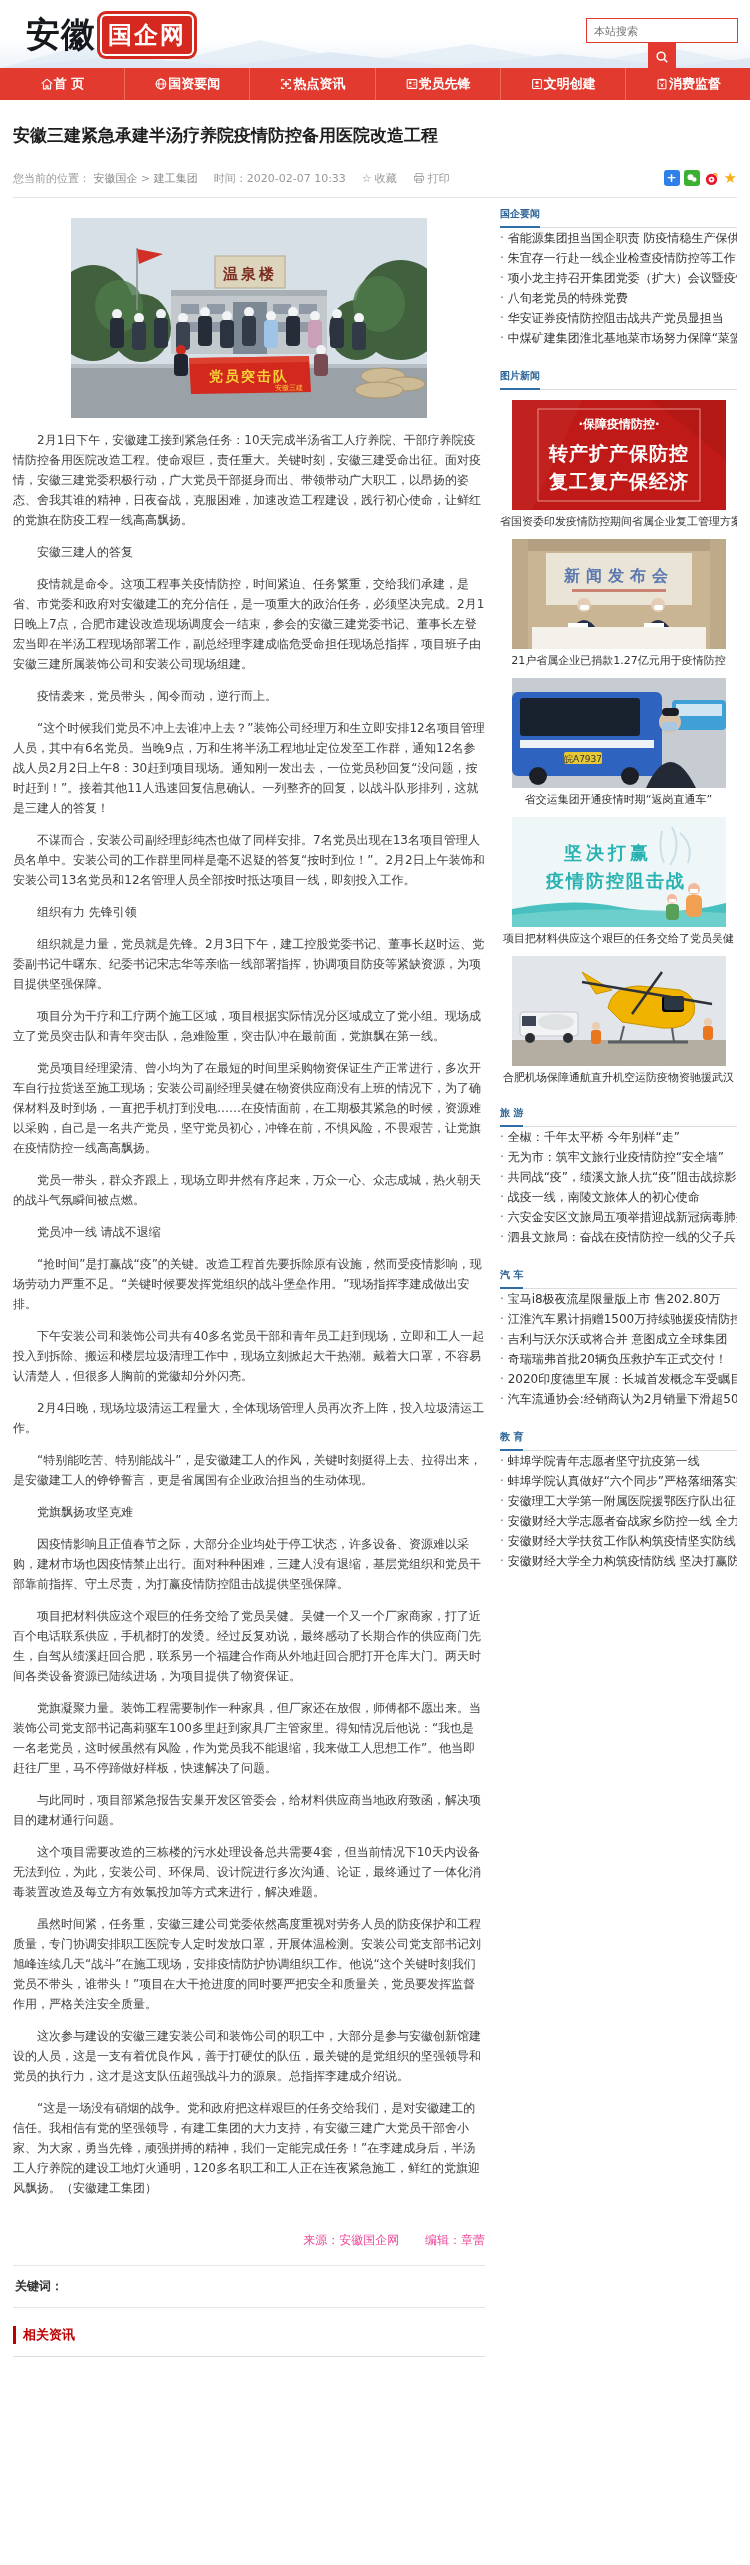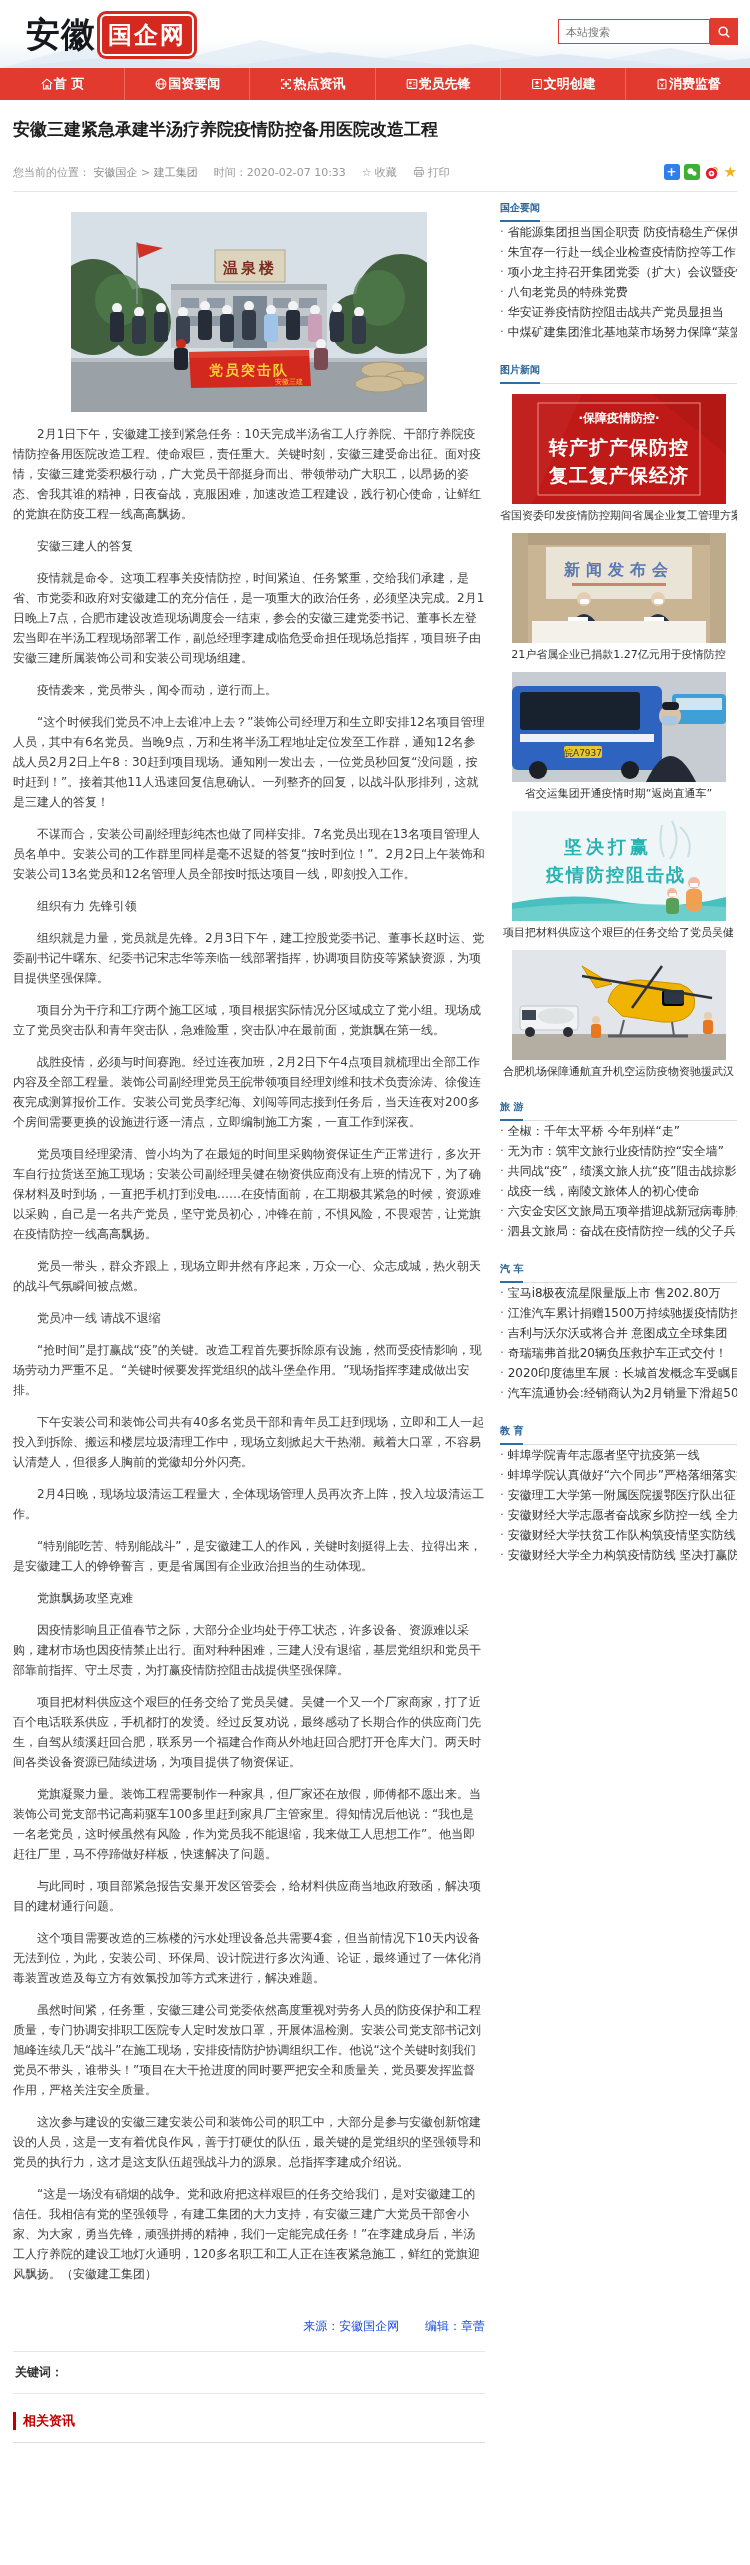--- a/index.html
+++ b/index.html
@@ -6,54 +6,54 @@
   html,body { background:#fff; }
   body { width:750px; font-family:"DejaVu Sans","Liberation Sans",sans-serif; color:#333; }
 
   
   .header { position:relative; height:68px; background:linear-gradient(#ffffff 55%, #eef3f8); overflow:hidden; }
   .mountains { position:absolute; left:0; bottom:0; width:100%; height:34px; opacity:.55; }
   .logo { position:absolute; left:26px; top:12px; display:flex; align-items:center; gap:4px; }
   .logo-black { font-size:34px; font-weight:bold; color:#15181c; letter-spacing:1px; }
   .logo-seal { background:#d5281e; color:#fff; font-size:24px; font-weight:bold; padding:5px 8px;
                border-radius:6px; box-shadow:inset 0 0 0 2px #fff, 0 0 0 3px #d5281e; letter-spacing:2px; }
-  .search { position:absolute; right:12px; top:18px; display:flex; align-items:center; }
+  .search { position:absolute; right:12px; top:18px; display:flex; align-items:center;flex-direction:column; }
   .search input { width:152px; height:25px; border:1px solid #e23a2e; font-size:11px; padding:0 7px; color:#555; outline:none; }
   .search button { width:28px; height:27px; border:none; background:#e23a2e; cursor:pointer; display:flex; align-items:center; justify-content:center; }
 
   
   .nav { display:flex; height:32px; background:#e23a2e; }
   .nav-item { flex:1; display:flex; align-items:center; justify-content:center; gap:0;
               color:#fff; font-size:13px; font-weight:bold; border-left:1px solid #ef6a5a; cursor:pointer; }
   .nav-item:first-child { border-left:none; }
   .nav-item svg { width:14px; height:14px; }
 
   
   .content { padding:0 13px; }
-  .page-title { margin-top:18px; font-size:17px; font-weight:bold; color:#1d1d1d; }
+  .page-title { margin-top:24px; font-size:17px; font-weight:bold; color:#1d1d1d; }
   .meta { margin-top:22px; display:flex; align-items:center; font-size:11px; color:#999; }
   .meta a { color:#888; text-decoration:none; cursor:pointer; }
   .meta .gap { margin-left:16px; }
   .meta-ic { display:inline-flex; align-items:center; gap:3px; cursor:pointer; }
   .share { margin-left:auto; display:flex; align-items:center; gap:4px; }
   .share-box { width:16px; height:16px; border-radius:3px; display:flex; align-items:center; justify-content:center; cursor:pointer; }
   .share-plus { background:#2f7fe8; color:#fff; font-size:12px; font-weight:bold; line-height:1; }
   .share-wechat { background:#3cb035; }
   .share-weibo { background:#fff; }
   .share-star { font-size:15px; color:#f3b21a; }
   .meta-divider { border-bottom:1px solid #e4e4e4; margin-top:10px; }
 
   .cols { display:flex; margin-top:4px; }
   .main { width:472px; }
   .sidebar { width:237px; margin-left:15px; }
 
   
   .hero { width:356px; height:200px; margin:16px auto 6px; display:block; }
   .para { font-size:12px; line-height:20px; color:#404040; text-indent:2em; margin-top:12px; }
-  .src-row { margin-top:34px; text-align:right; font-size:12px; color:#1d4ed8; }
+  .src-row { margin-top:34px; text-align:right; font-size:12px; color:#ec4899; }
   .src-row span { margin-left:22px; }
   .kw-row { margin-top:16px; border-top:1px solid #e6e6e6; border-bottom:1px solid #e6e6e6; padding:12px 2px; font-size:12px; font-weight:bold; color:#333; }
   .related { margin-top:16px; padding-bottom:12px; border-bottom:1px solid #ddd; }
   .related-title { display:inline-block; border-left:3px solid #c00000; padding-left:7px; color:#c00000; font-size:13px; font-weight:bold; }
 
   
   .side-sec { margin-bottom:16px; }
   .side-hd { border-bottom:1px solid #ddd; }
   .side-hd span { display:inline-block; font-size:10px; font-weight:bold; color:#2a6496; padding-bottom:5px; border-bottom:2px solid #2f6ea5; margin-bottom:-1px; }
   .side-item { font-size:12px; color:#333; line-height:20px; white-space:nowrap; overflow:hidden; cursor:pointer; }
@@ -299,21 +299,20 @@
       <div id="article-body">
           <p class="para">2月1日下午，安徽建工接到紧急任务：10天完成半汤省工人疗养院、干部疗养院疫情防控备用医院改造工程。使命艰巨，责任重大。关键时刻，安徽三建受命出征。面对疫情，安徽三建党委积极行动，广大党员干部挺身而出、带领带动广大职工，以昂扬的姿态、舍我其谁的精神，日夜奋战，克服困难，加速改造工程建设，践行初心使命，让鲜红的党旗在防疫工程一线高高飘扬。</p>
           <p class="para">安徽三建人的答复</p>
           <p class="para">疫情就是命令。这项工程事关疫情防控，时间紧迫、任务繁重，交给我们承建，是省、市党委和政府对安徽建工的充分信任，是一项重大的政治任务，必须坚决完成。2月1日晚上7点，合肥市建设改造现场调度会一结束，参会的安徽三建党委书记、董事长左登宏当即在半汤工程现场部署工作，副总经理李建成临危受命担任现场总指挥，项目班子由安徽三建所属装饰公司和安装公司现场组建。</p>
           <p class="para">疫情袭来，党员带头，闻令而动，逆行而上。</p>
           <p class="para">“这个时候我们党员不冲上去谁冲上去？”装饰公司经理万和生立即安排12名项目管理人员，其中有6名党员。当晚9点，万和生将半汤工程地址定位发至工作群，通知12名参战人员2月2日上午8：30赶到项目现场。通知刚一发出去，一位党员秒回复“没问题，按时赶到！”。接着其他11人迅速回复信息确认。一列整齐的回复，以战斗队形排列，这就是三建人的答复！</p>
           <p class="para">不谋而合，安装公司副经理彭纯杰也做了同样安排。7名党员出现在13名项目管理人员名单中。安装公司的工作群里同样是毫不迟疑的答复“按时到位！”。2月2日上午装饰和安装公司13名党员和12名管理人员全部按时抵达项目一线，即刻投入工作。</p>
           <p class="para">组织有力 先锋引领</p>
           <p class="para">组织就是力量，党员就是先锋。2月3日下午，建工控股党委书记、董事长赵时运、党委副书记牛曙东、纪委书记宋志华等亲临一线部署指挥，协调项目防疫等紧缺资源，为项目提供坚强保障。</p>
           <p class="para">项目分为干疗和工疗两个施工区域，项目根据实际情况分区域成立了党小组。现场成立了党员突击队和青年突击队，急难险重，突击队冲在最前面，党旗飘在第一线。</p>
-          <p class="para">战胜疫情，必须与时间赛跑。经过连夜加班，2月2日下午4点项目就梳理出全部工作内容及全部工程量。装饰公司副经理党员王皖带领项目经理刘维和技术负责涂涛、徐俊连夜完成测算报价工作。安装公司党员李纪海、刘闯等同志接到任务后，当天连夜对200多个房间需要更换的设施进行逐一清点，立即编制施工方案，一直工作到深夜。</p>
           <p class="para">党员项目经理梁清、曾小均为了在最短的时间里采购物资保证生产正常进行，多次开车自行拉货送至施工现场；安装公司副经理吴健在物资供应商没有上班的情况下，为了确保材料及时到场，一直把手机打到没电……在疫情面前，在工期极其紧急的时候，资源难以采购，自己是一名共产党员，坚守党员初心，冲锋在前，不惧风险，不畏艰苦，让党旗在疫情防控一线高高飘扬。</p>
           <p class="para">党员一带头，群众齐跟上，现场立即井然有序起来，万众一心、众志成城，热火朝天的战斗气氛瞬间被点燃。</p>
           <p class="para">党员冲一线 请战不退缩</p>
           <p class="para">“抢时间”是打赢战“疫”的关键。改造工程首先要拆除原有设施，然而受疫情影响，现场劳动力严重不足。“关键时候要发挥党组织的战斗堡垒作用。”现场指挥李建成做出安排。</p>
           <p class="para">下午安装公司和装饰公司共有40多名党员干部和青年员工赶到现场，立即和工人一起投入到拆除、搬运和楼层垃圾清理工作中，现场立刻掀起大干热潮。戴着大口罩，不容易认清楚人，但很多人胸前的党徽却分外闪亮。</p>
           <p class="para">2月4日晚，现场垃圾清运工程量大，全体现场管理人员再次齐上阵，投入垃圾清运工作。</p>
           <p class="para">“特别能吃苦、特别能战斗”，是安徽建工人的作风，关键时刻挺得上去、拉得出来，是安徽建工人的铮铮誓言，更是省属国有企业政治担当的生动体现。</p>
           <p class="para">党旗飘扬攻坚克难</p>
           <p class="para">因疫情影响且正值春节之际，大部分企业均处于停工状态，许多设备、资源难以采购，建材市场也因疫情禁止出行。面对种种困难，三建人没有退缩，基层党组织和党员干部靠前指挥、守土尽责，为打赢疫情防控阻击战提供坚强保障。</p>
           <p class="para">项目把材料供应这个艰巨的任务交给了党员吴健。吴健一个又一个厂家商家，打了近百个电话联系供应，手机都打的发烫。经过反复劝说，最终感动了长期合作的供应商门先生，自驾从绩溪赶回合肥，联系另一个福建合作商从外地赶回合肥打开仓库大门。两天时间各类设备资源已陆续进场，为项目提供了物资保证。</p>

